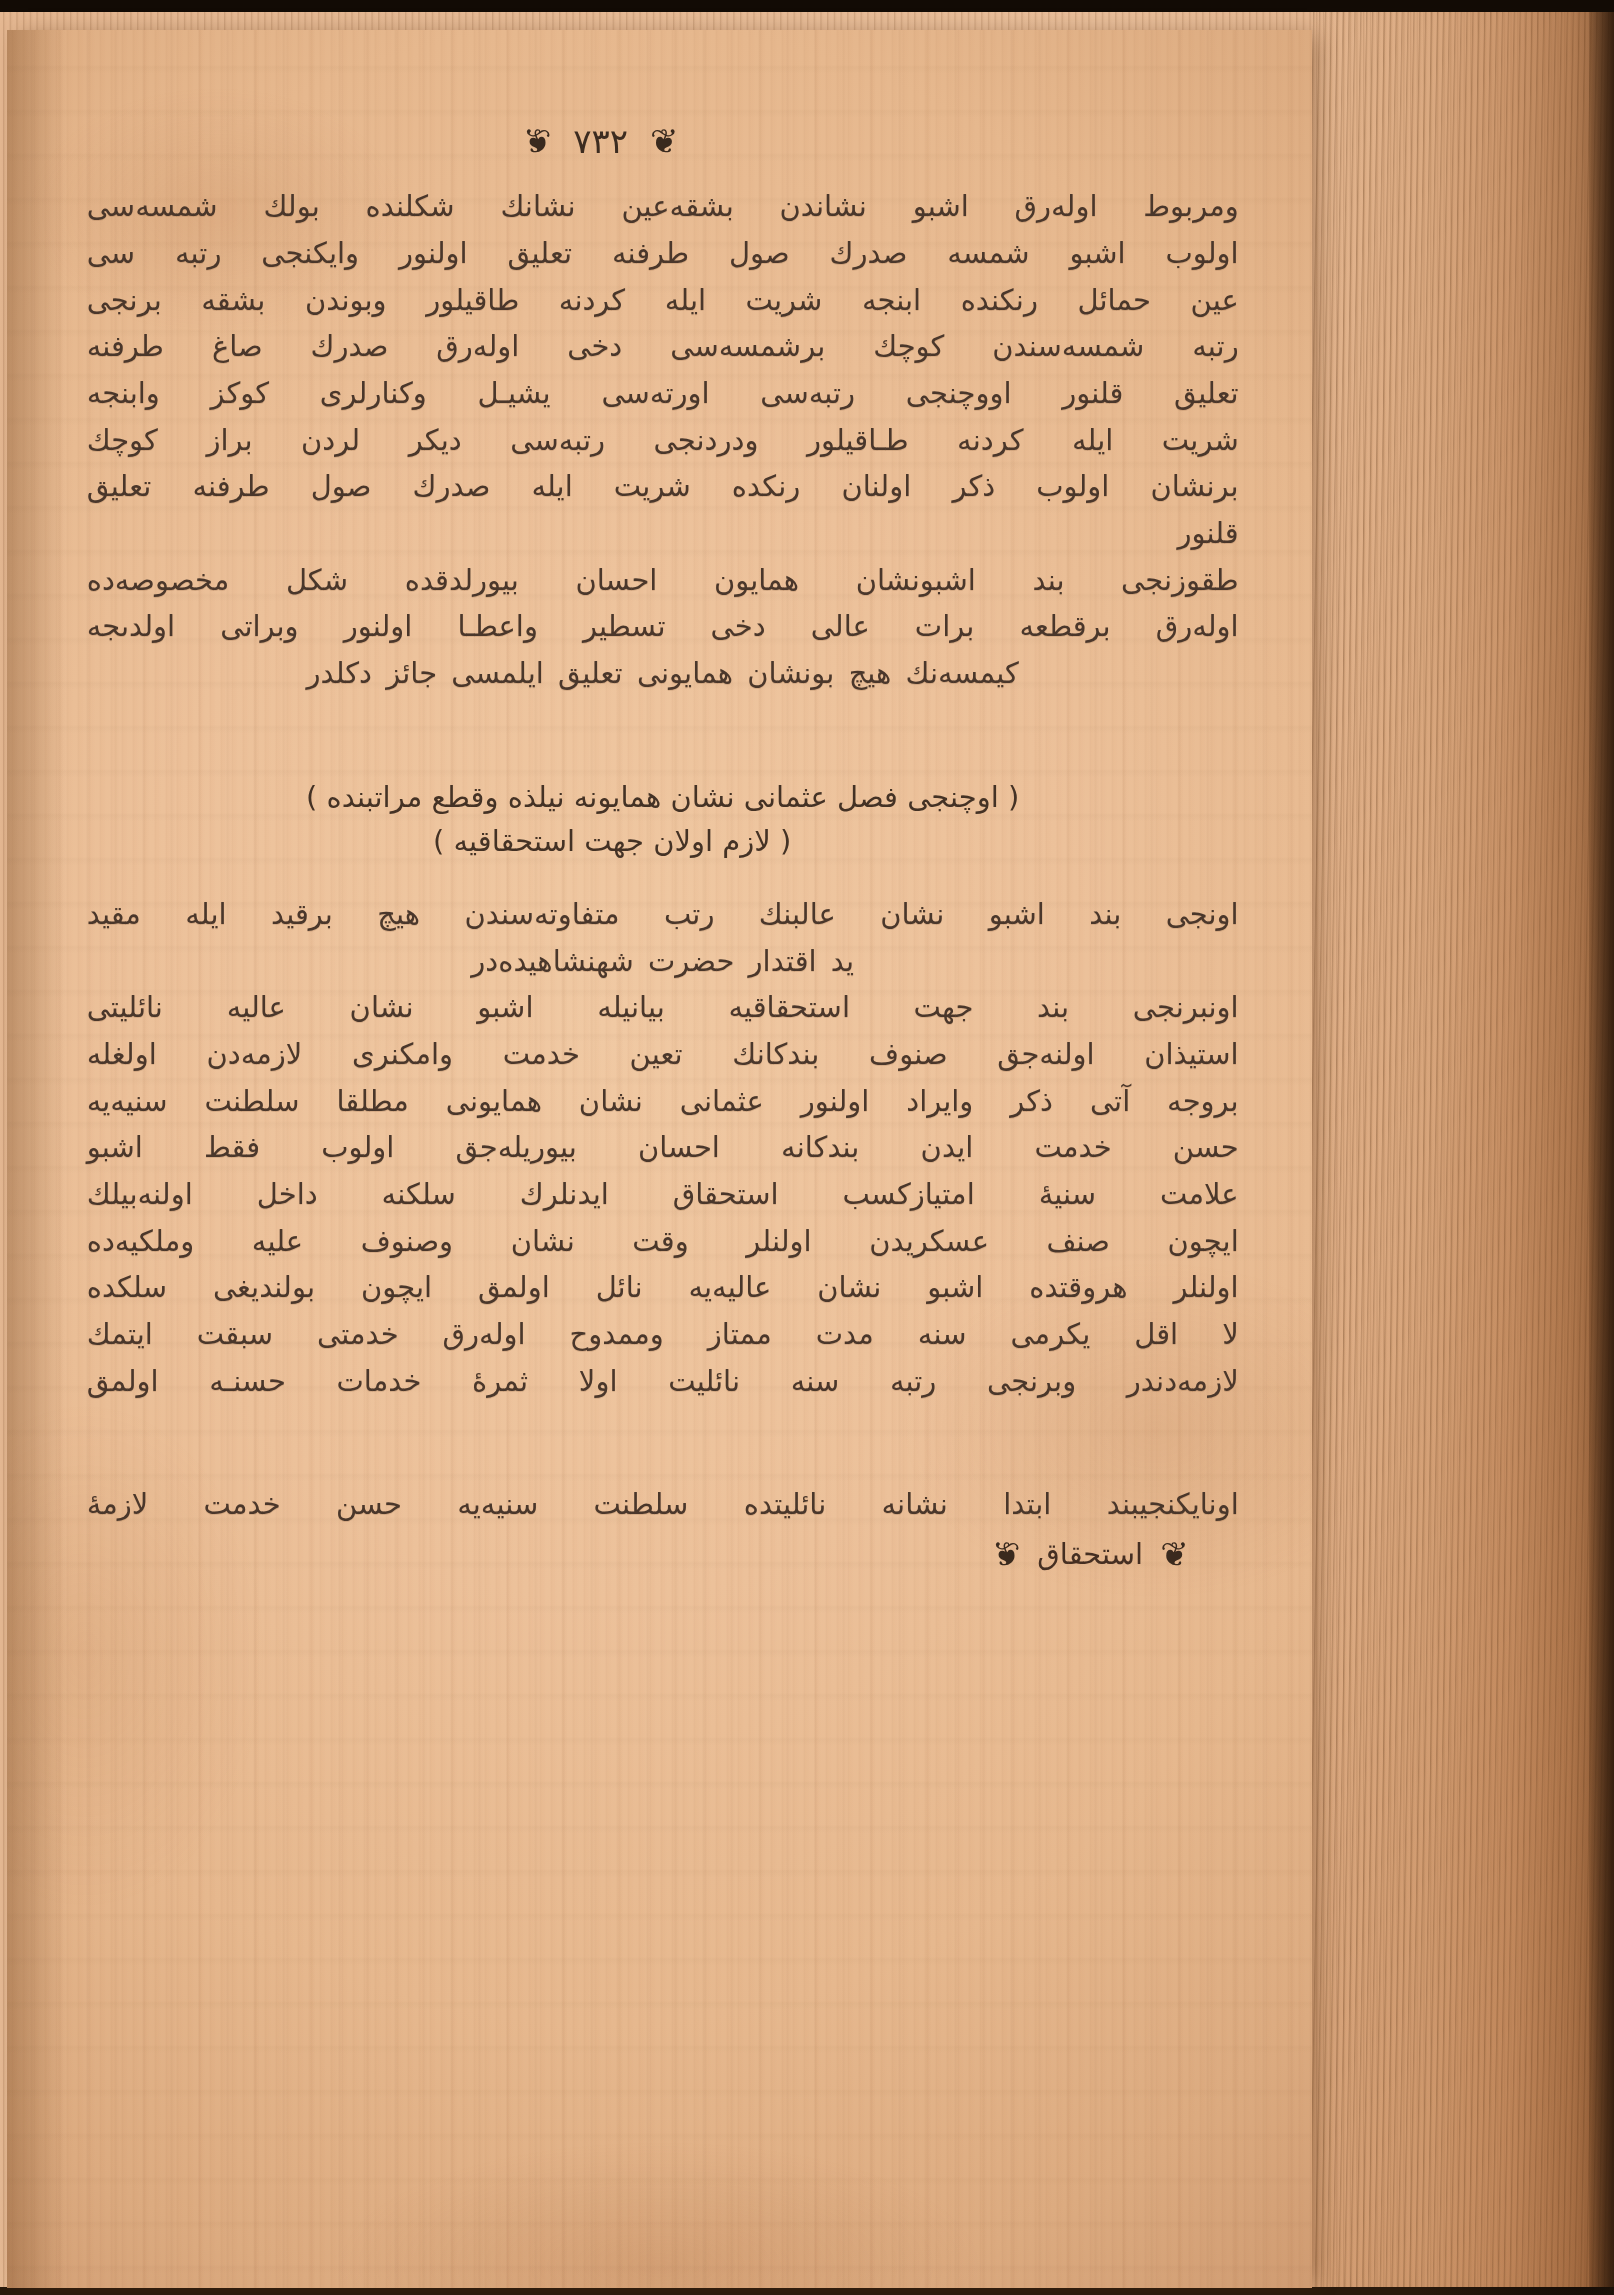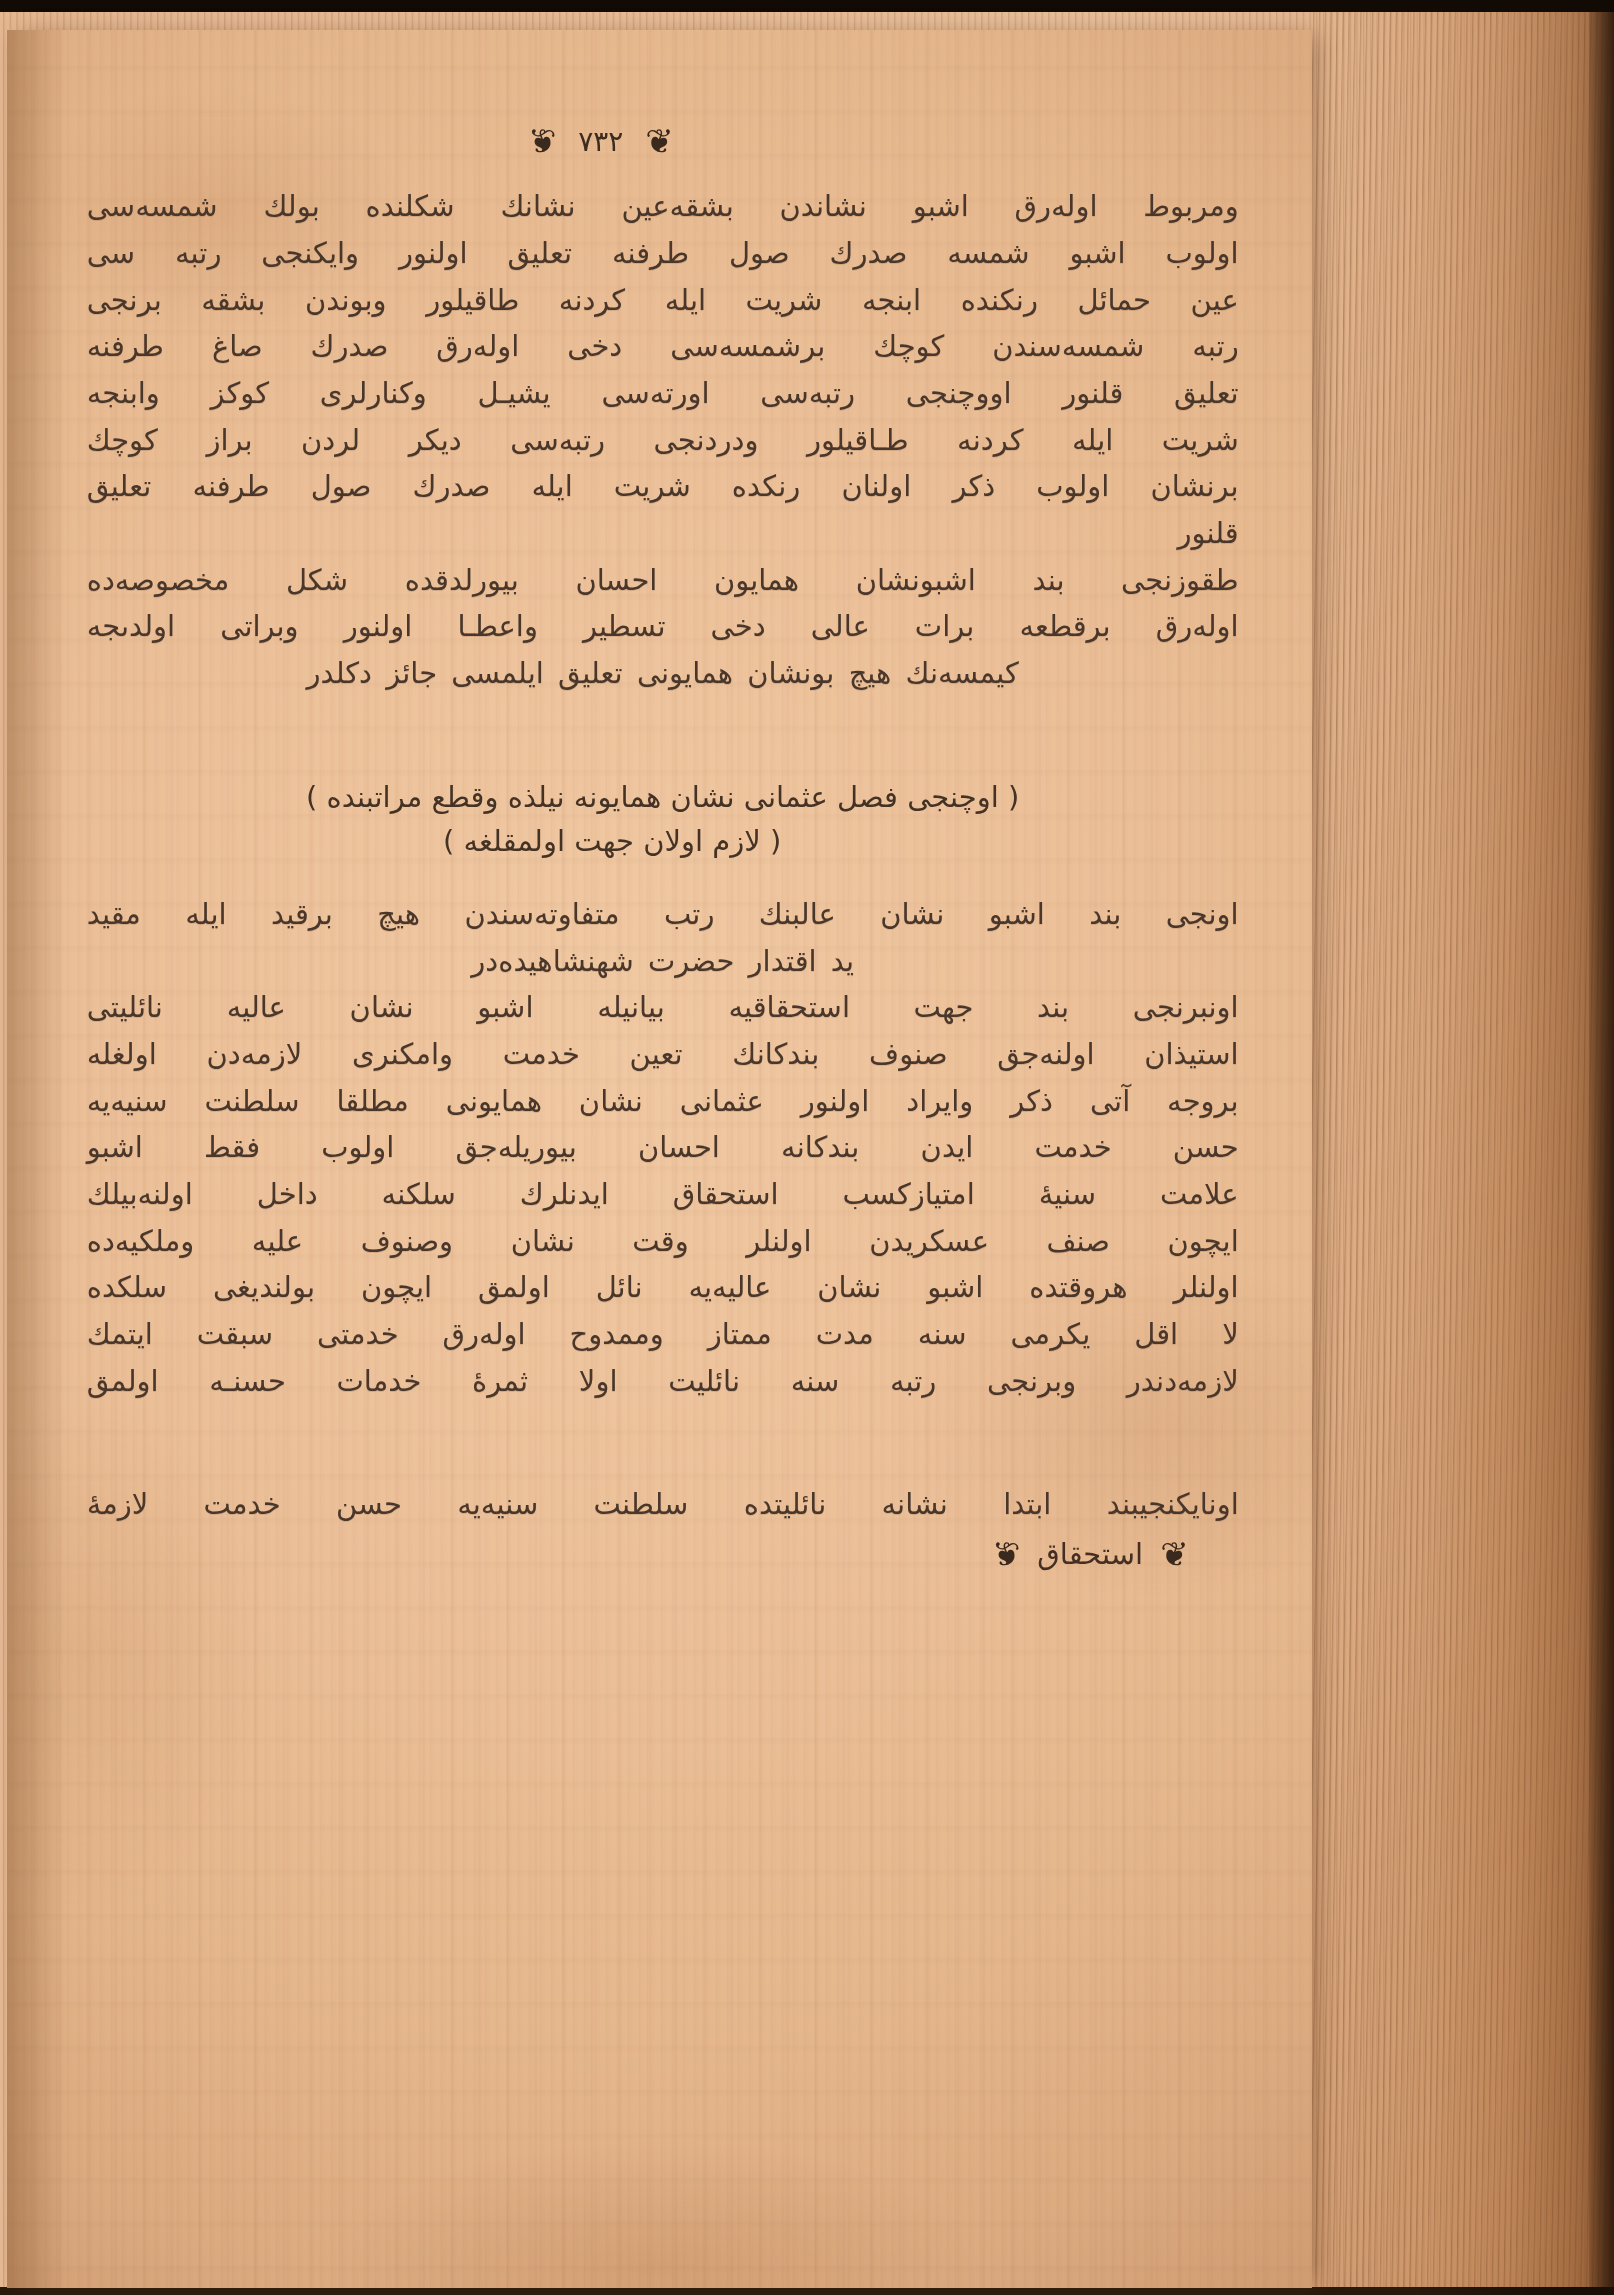--- a/index.html
+++ b/index.html
@@ -129,21 +129,21 @@
   .folio{
     display:flex;
     align-items:center;
     justify-content:center;
     gap:22px;
     height:62px;
     margin:0 0 20px 0;
     transform:translateX(-62px);
   }
   .folio-num{
-    font-size:28px;
+    font-size:34px;
     letter-spacing:2.5px;
     color:#3d2c20;
     font-family:"DejaVu Sans","Liberation Sans",sans-serif;
   }
   .orn{
     font-size:34px;
     line-height:1;
     color:#3a2a1e;
     display:inline-block;
   }
@@ -251,21 +251,21 @@
             <span>اشبونشان همایون احسان بیورلدقده شكل مخصوصەده</span>
           </p>
           <p class="tline just">اولەرق برقطعه برات عالی دخی تسطیر واعطـا اولنور وبراتی اولدىجه</p>
           <p class="tline center">كیمسەنك هیچ بونشان همایونی تعلیق ایلمسی جائز دكلدر</p>
         </div>
 
         <div class="blockgap huge"></div>
 
         <div>
           <p class="heading">( اوچنجی فصل عثمانی نشان همایونه نیلذه وقطع مراتبنده )</p>
-          <p class="heading h2">( لازم اولان جهت اولمقلغه )</p>
+          <p class="heading h2">( لازم اولان جهت استحقاقیه )</p>
         </div>
 
         <div class="blockgap"></div>
 
         <div>
           <p class="tline just">
             <span class="band-label">اونجی بند</span>
             <span>اشبو نشان عالبنك رتب متفاوتەسندن هیچ برقید ایله مقید</span>
           </p>
           <p class="tline center">ید اقتدار حضرت شهنشاهیدەدر</p>

